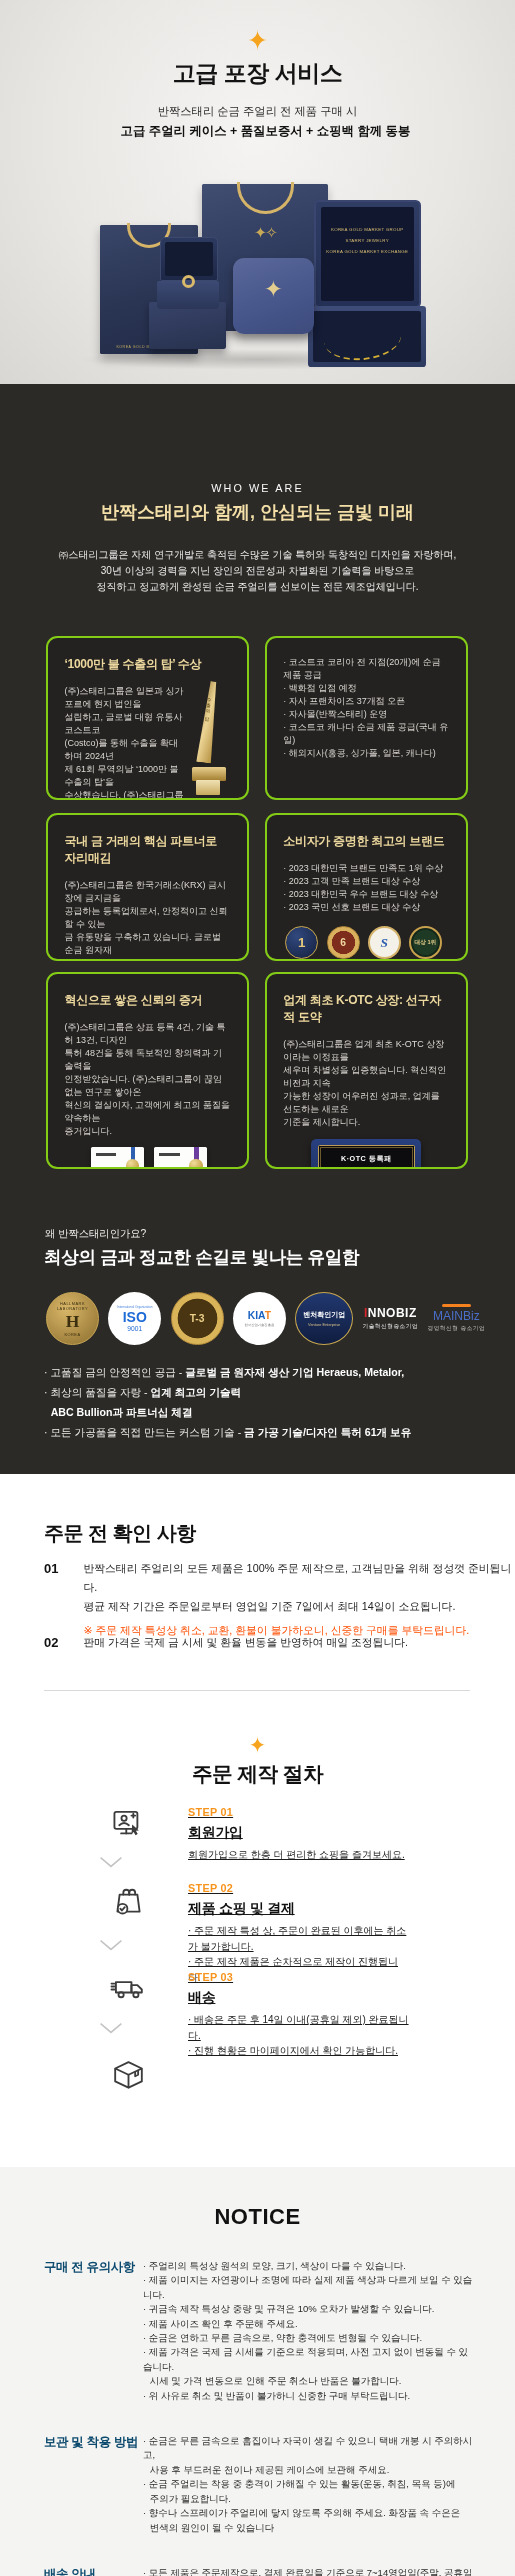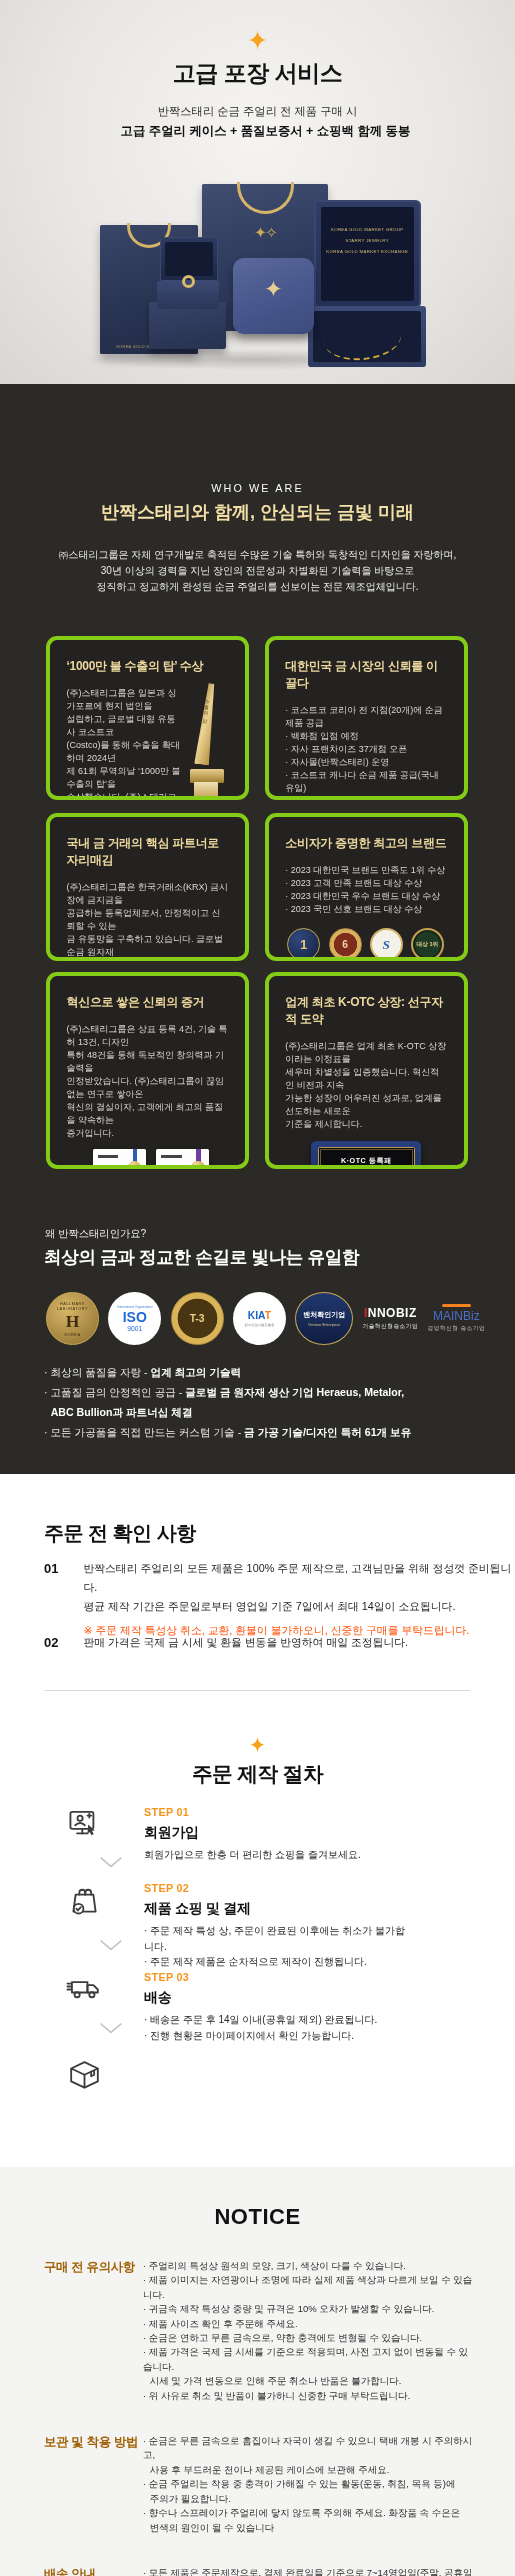--- a/index.html
+++ b/index.html
@@ -42,21 +42,21 @@
   .chain { position:absolute; top:7.2px; left:11.3px; width:77px; height:42px; border-bottom:2.6px dashed #d4af37; border-radius:50%; transform:rotate(-6deg); }
 
   
   .sec-dark { height:1090px; background:#2b2a27; }
   .who-eyebrow { position:absolute; top:98px; width:100%; text-align:center; font-size:10.8px; letter-spacing:2.1px; color:#fafafa; }
   .who-title { position:absolute; top:116px; width:100%; text-align:center; font-size:18px; font-weight:800; color:#f3dfa7; }
   .who-para { position:absolute; top:163px; width:100%; text-align:center; font-size:10px; line-height:16px; color:#efeeec; }
   .cards { position:absolute; top:252px; left:46px; width:422px; }
   .card-row { display:flex; gap:15.5px; }
   .card-row.r2 { margin-top:13px; } .card-row.r3 { margin-top:11.3px; }
-  .card { width:204px; background:#242220; border:4px solid #84cc16; border-radius:11.3px; padding:17.5px 16.5px; position:relative; overflow:hidden; }
+  .card { width:204px; background:#242220; border:2px solid #84cc16; border-radius:11.3px; padding:17.5px 16.5px; position:relative; overflow:hidden; }
   .r1 .card { height:164px; } .r2 .card { height:148px; } .r3 .card { height:197px; }
   .card-title { font-size:12px; font-weight:800; color:#ecd89e; margin-bottom:12.4px; letter-spacing:-0.3px; }
   .card-body div { font-size:9px; line-height:13px; color:#dcd9d4; }
   .c1 .card-body { padding-right:45px; }
   .trophy { position:absolute; right:15.5px; top:43px; width:49px; height:111px; }
   .trophy-col { position:absolute; left:14.4px; top:0; width:23px; height:82px; clip-path:polygon(38% 0,62% 0,82% 100%,18% 100%); background:linear-gradient(100deg,#8a6a2a,#ecd494 45%,#a9822f); transform:rotate(7deg); }
   .trophy-text { position:absolute; left:23px; top:13.4px; writing-mode:vertical-rl; font-size:4.6px; color:#584312; letter-spacing:1px; transform:rotate(7deg); }
   .trophy-base { position:absolute; left:9.3px; bottom:11.3px; width:34px; height:13.4px; background:linear-gradient(180deg,#e8cf8e,#a07c2d); border-radius:1.5px; }
   .trophy-plate { position:absolute; left:13.4px; bottom:-3.1px; width:24px; height:15.5px; background:linear-gradient(180deg,#f0e2b4,#c7a95e); border-radius:1px; }
   .medal-row { display:flex; gap:8.2px; margin-top:12.4px; margin-left:2.1px; }
@@ -108,39 +108,39 @@
   .sec-white { height:693px; background:#ffffff; }
   .oc-title { position:absolute; top:46px; left:44px; font-size:20px; font-weight:800; color:#111; letter-spacing:-0.5px; }
   .oc-item { position:absolute; left:44px; display:flex; gap:25px; }
   .oc-item1 { top:85px; } .oc-item2 { top:159px; }
   .oc-no { font-size:13px; font-weight:800; color:#111; line-height:19px; }
   .oc-text div { font-size:10.8px; line-height:19px; color:#222; }
   .oc-warn { color:#ff4d00 !important; margin-top:4.6px; }
   .oc-divider { position:absolute; top:216px; left:44px; width:426px; height:1px; background:#d9d9d9; }
   .pr-sparkle { position:absolute; top:260px; width:100%; text-align:center; font-size:19.6px; color:#f6a41d; transform:scaleY(1.15); }
   .pr-title { position:absolute; top:286px; width:100%; text-align:center; font-size:20.6px; font-weight:800; color:#111; letter-spacing:-0.5px; }
-  .steps { position:absolute; top:332px; left:0; width:409px; padding-left:56px; }
+  .steps { position:absolute; top:332px; left:0; width:409px; padding-left:100px;text-decoration:underline; }
   .step { display:flex; position:relative; }
   .step-1 { height:76px; } .step-2 { height:89px; } .step-3 { height:86px; }
   .step-icon { width:57px; flex:none; display:flex; justify-content:center; }
   .step-icon svg { width:37px; height:37px; }
   .step-text { margin-left:31px; }
   .step-label { font-size:10.8px; font-weight:800; color:#f7941d; letter-spacing:0.3px; }
   .step-name { font-size:14px; font-weight:800; color:#111; margin-top:5.7px; letter-spacing:-0.3px; }
   .step-lines { margin-top:5.7px; }
   .step-lines div { font-size:10px; line-height:15.5px; color:#222; }
   .chev { position:absolute; left:98px; width:26px; }
   .chev-1 { top:381px; } .chev-2 { top:464px; } .chev-3 { top:547px; }
 
   
   .sec-notice { height:872px; background:#f4f4f3; }
   .n-title { position:absolute; top:37px; width:100%; text-align:center; font-size:22px; font-weight:800; color:#111; letter-spacing:0.5px; }
   .n-rows { position:absolute; top:92px; left:44px; width:433px; }
   .n-row { display:flex; margin-bottom:31px; }
-  .n-label { width:99px; flex:none; font-size:12.4px; font-weight:800; color:#a16207; letter-spacing:-0.3px; }
+  .n-label { width:99px; flex:none; font-size:12.4px; font-weight:800; color:#0c4a6e; letter-spacing:-0.3px; }
   .n-lines div { font-size:9.5px; line-height:14.4px; color:#2b2b2b; }
   .n-lines .cont { padding-left:6.7px; }
 </style>
 </head>
 <body>
 
 <section class="sec-hero">
   <div class="hero-sparkle">✦</div>
   <h1 class="hero-title">고급 포장 서비스</h1>
   <div class="hero-sub1">반짝스태리 순금 주얼리 전 제품 구매 시</div>
@@ -206,21 +206,20 @@
             <div>수상했습니다. (주)스태리그룹의 기술력과 세련된</div>
           </div>
         <div class="trophy">
           <div class="trophy-col"></div>
           <div class="trophy-text">수출의 탑</div>
           <div class="trophy-base"></div>
           <div class="trophy-plate"></div>
         </div>
       </div>
       <div class="card c2">
-        <div class="card-title">대한민국 금 시장의 신뢰를 이끌다</div>
         <div class="card-body">
             <div>· 코스트코 코리아 전 지점(20개)에 순금 제품 공급</div>
             <div>· 백화점 입점 예정</div>
             <div>· 자사 프랜차이즈 37개점 오픈</div>
             <div>· 자사몰(반짝스태리) 운영</div>
             <div>· 코스트코 캐나다 순금 제품 공급(국내 유일)</div>
             <div>· 해외지사(홍콩, 싱가폴, 일본, 캐나다)</div>
           </div>
 
       </div>
@@ -326,22 +325,22 @@
       <small>기술혁신형중소기업</small>
     </div>
     <div class="wb wb-text wb-mainbiz">
       <div class="bar"></div>
       <b><span>MAIN</span><span>Biz</span></b>
       <small>경영혁신형 중소기업</small>
     </div>
   </div>
 
   <div class="why-bullets">
+    <div><span>· 고품질 금의 안정적인 공급 - </span><b>글로벌 금 원자재 생산 기업 Heraeus, Metalor,</b></div>
     <div><span>· 최상의 품질을 자랑 - </span><b>업계 최고의 기술력</b></div>
-    <div><span>· 고품질 금의 안정적인 공급 - </span><b>글로벌 금 원자재 생산 기업 Heraeus, Metalor,</b></div>
     <div class="cont2"><b>ABC Bullion과 파트너십 체결</b></div>
     <div><span>· 모든 가공품을 직접 만드는 커스텀 기술 - </span><b>금 가공 기술/디자인 특허 61개 보유</b></div>
   </div>
 </section>
 
 <section class="sec-white">
   <div class="oc-title">주문 전 확인 사항</div>
 
   <div class="oc-item oc-item1">
     <span class="oc-no">01</span>

